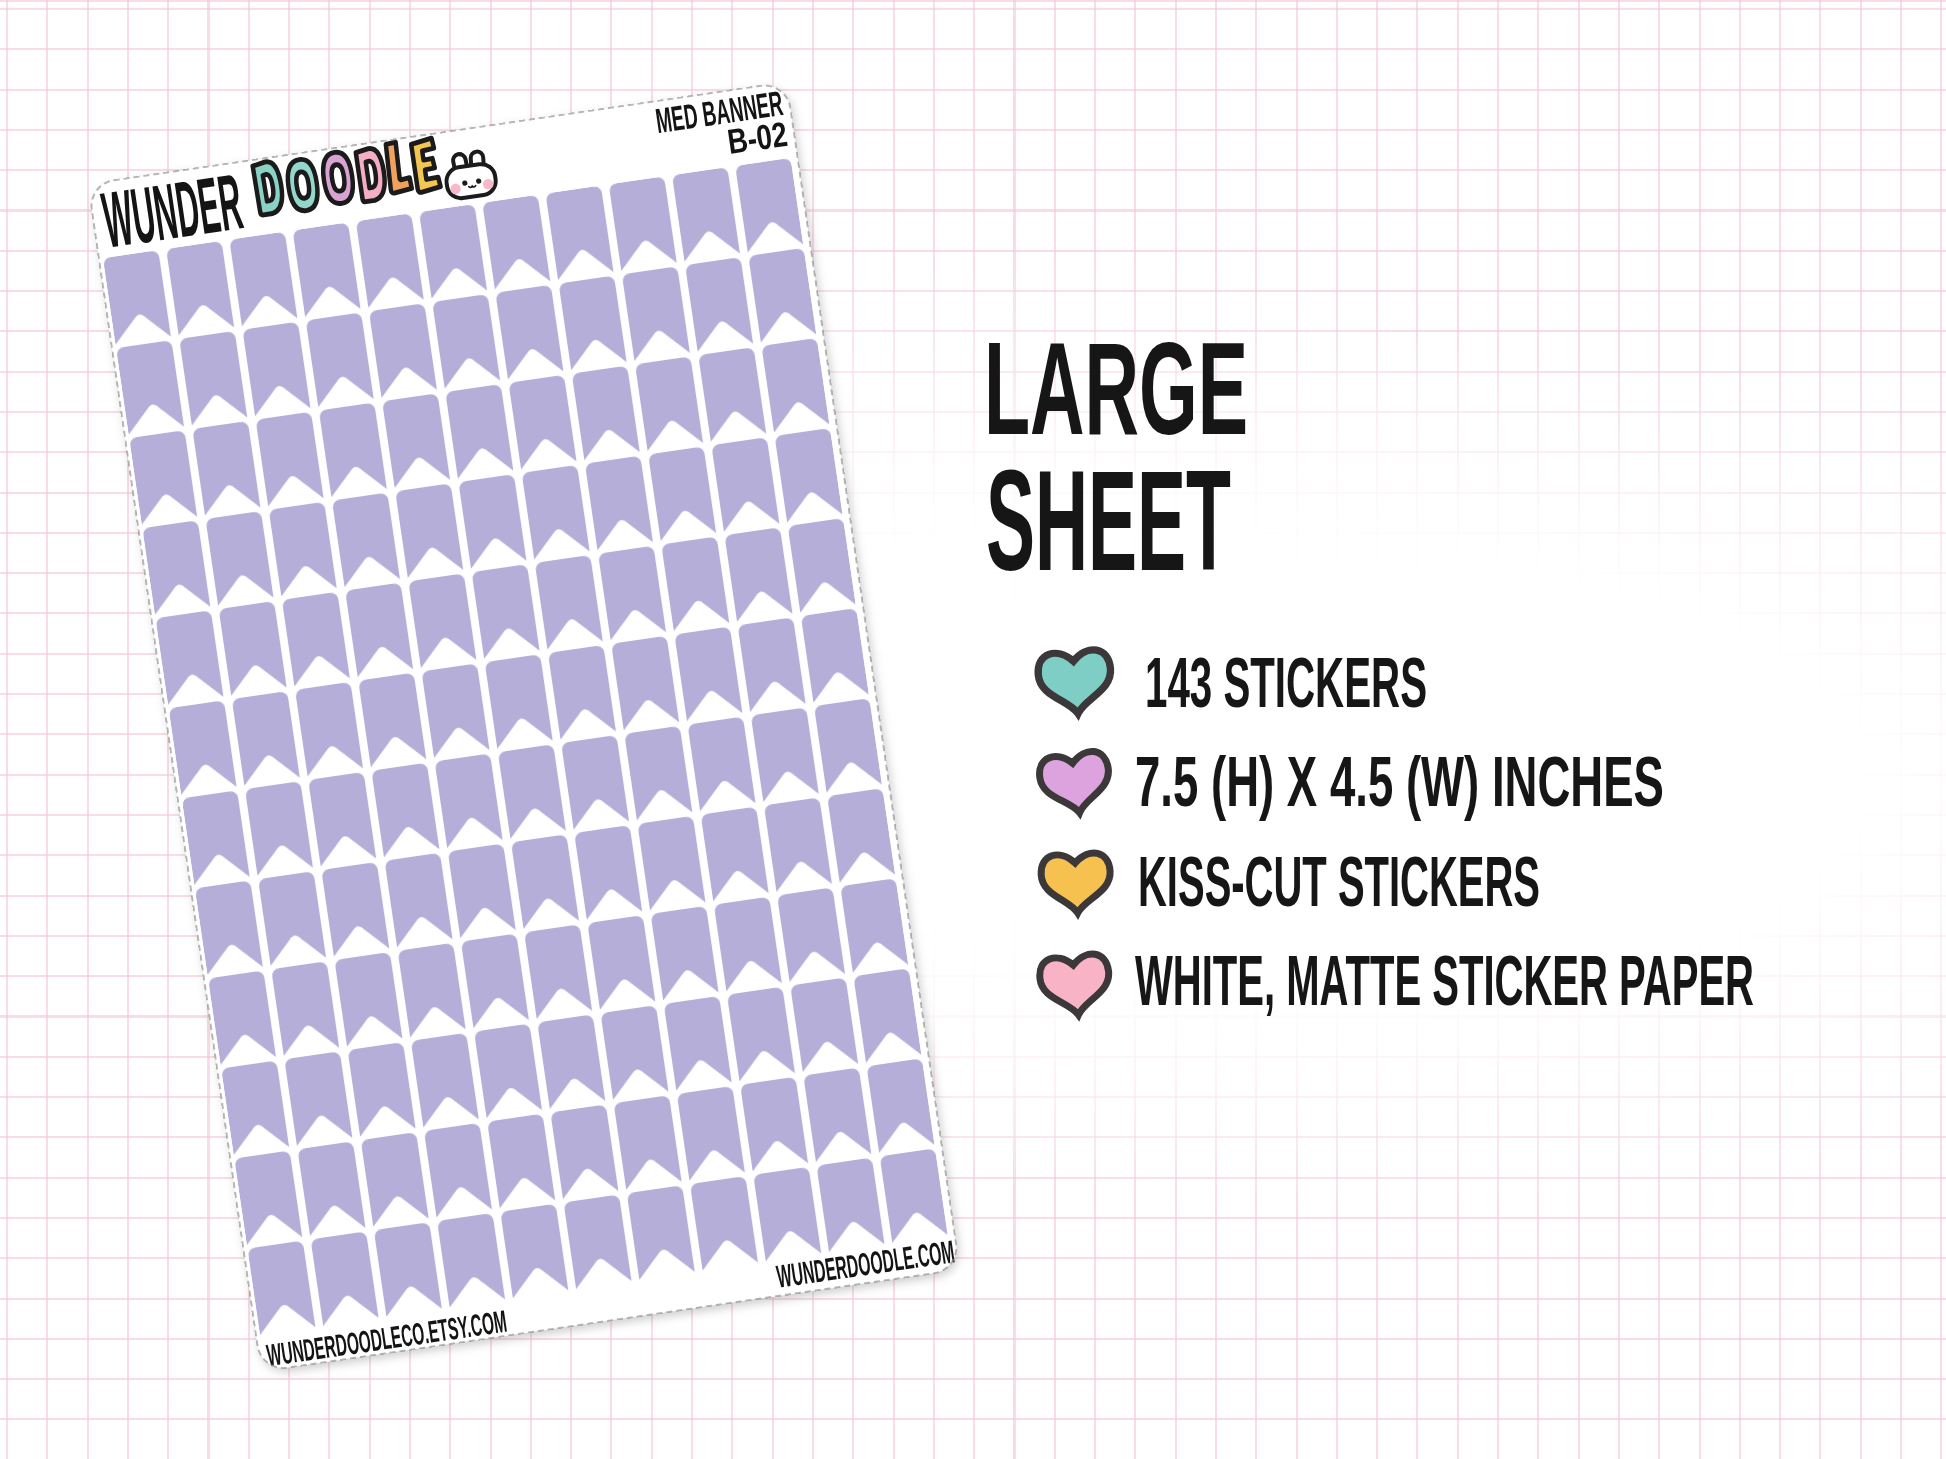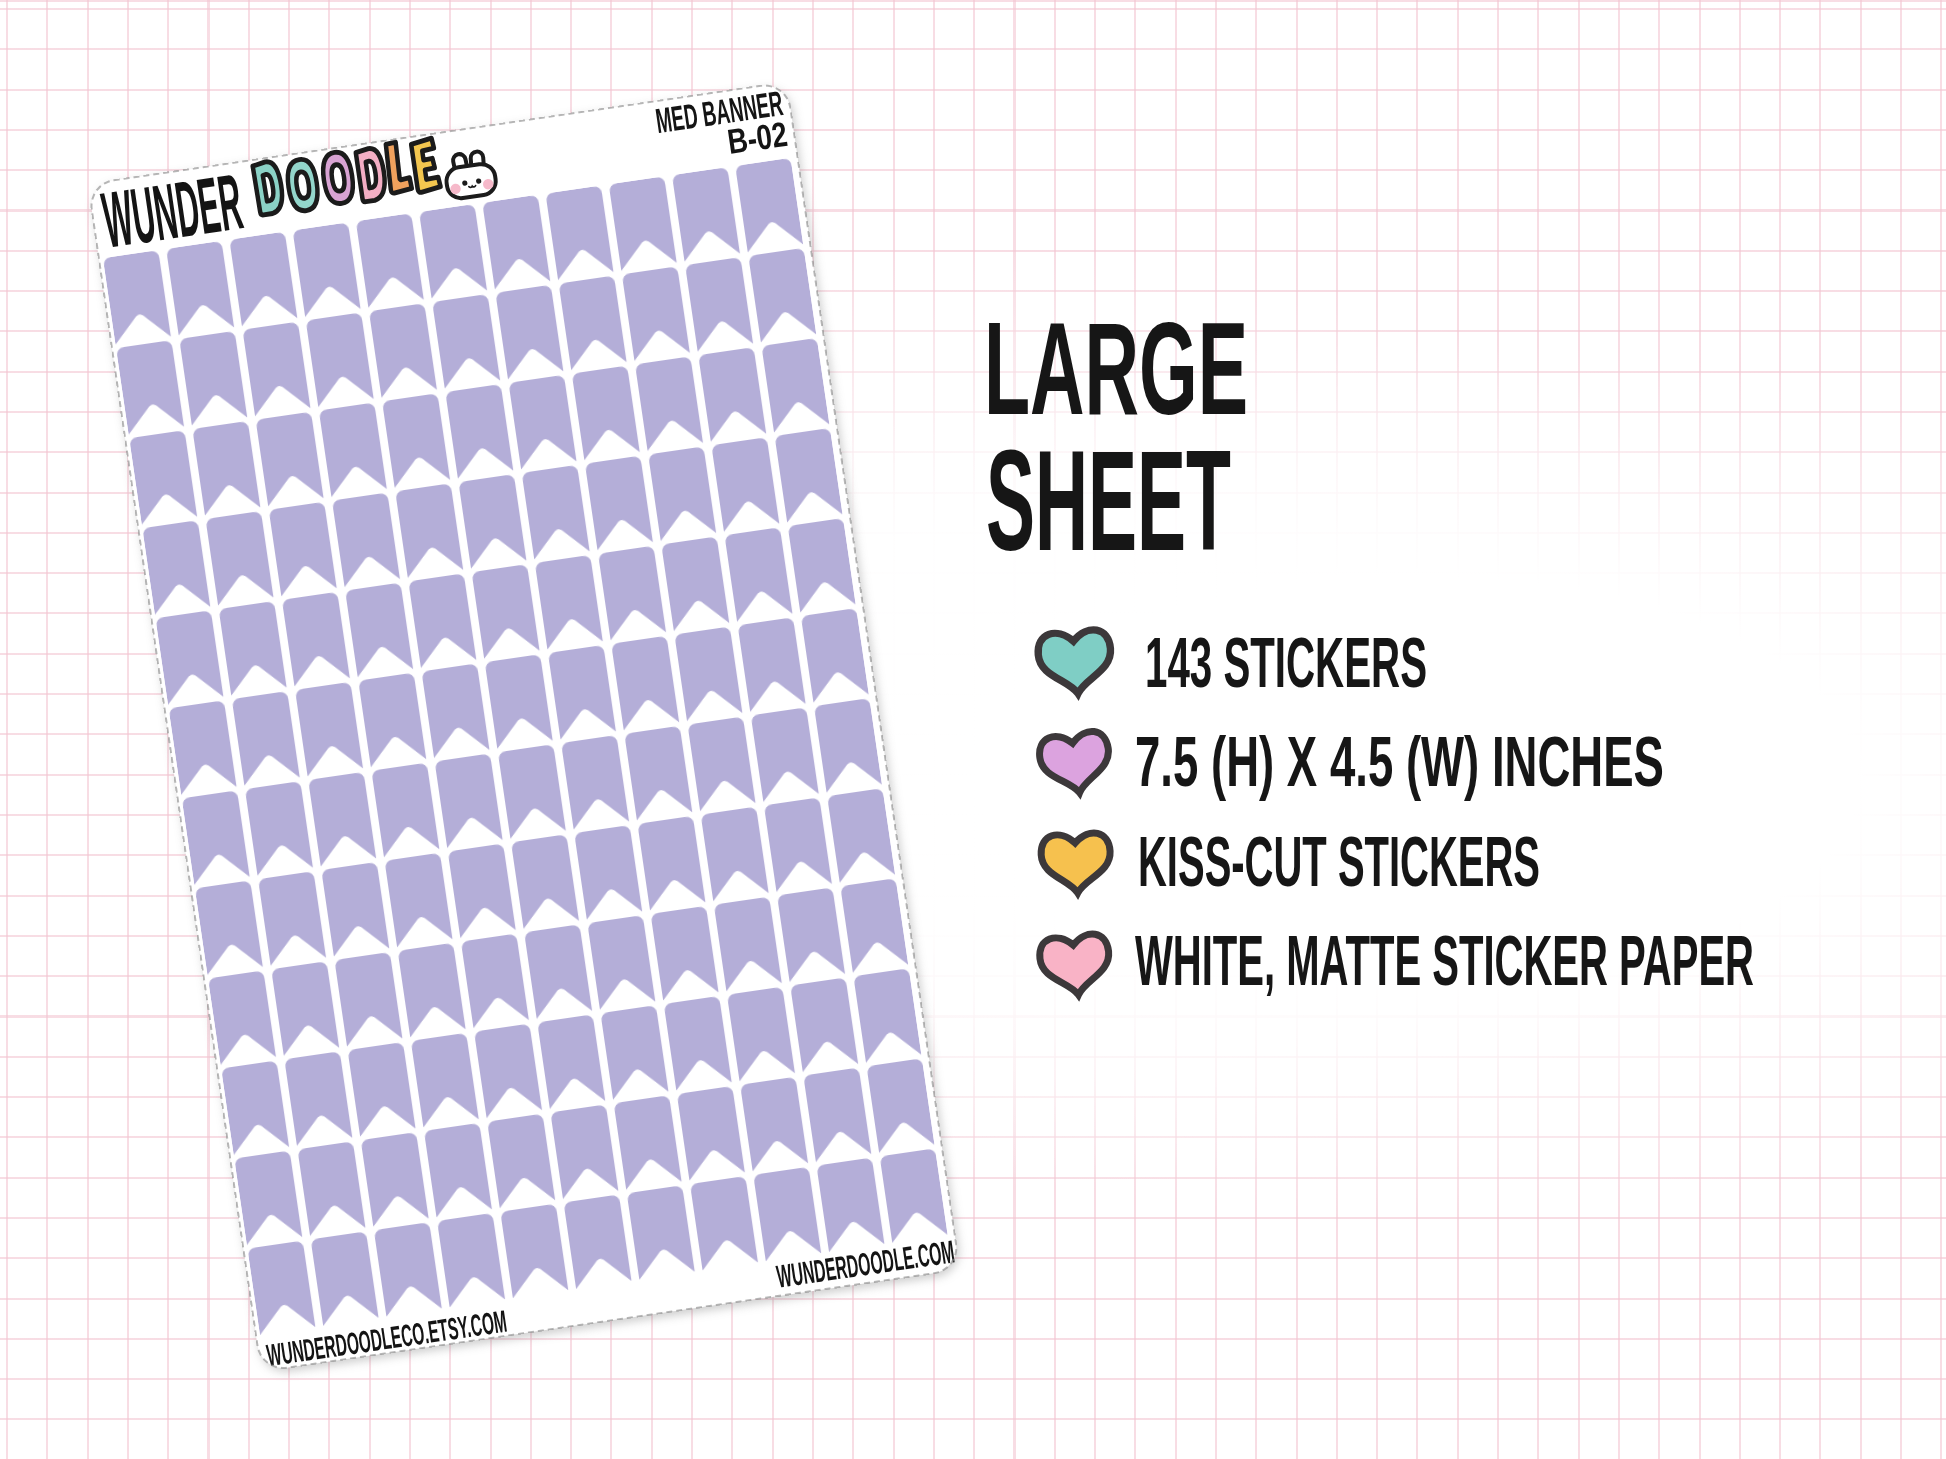--- a/index.html
+++ b/index.html
@@ -13,21 +13,21 @@
   .glow{position:absolute;left:0;top:0;width:1946px;height:1459px;
         background:radial-gradient(ellipse 950px 440px at 1420px 780px,
           rgba(255,255,255,1) 46%, rgba(255,255,255,0) 100%),
         radial-gradient(ellipse 820px 470px at 1000px 720px,
           rgba(255,255,255,0.95) 40%, rgba(255,255,255,0) 100%);}
   .sheet{position:absolute;left:88px;top:184px;width:706px;height:1200px;
          background:#ffffff;border-radius:26px;
          transform:rotate(-8.3deg);transform-origin:0 0;
          box-shadow:2px 4px 10px rgba(120,120,120,0.38);
          outline:2px dashed rgba(145,145,145,0.65);outline-offset:-1px;}
-  .rightcol{position:absolute;left:950px;top:276px;text-align:right;}
+  .rightcol{position:absolute;left:950px;top:296px;text-align:right;}
   text{font-family:"Liberation Sans", sans-serif;font-weight:700;}
 </style>
 </head>
 <body>
 
 <div class="bg"></div>
 
 <div class="glow"></div>
 
 <div class="sheet">

